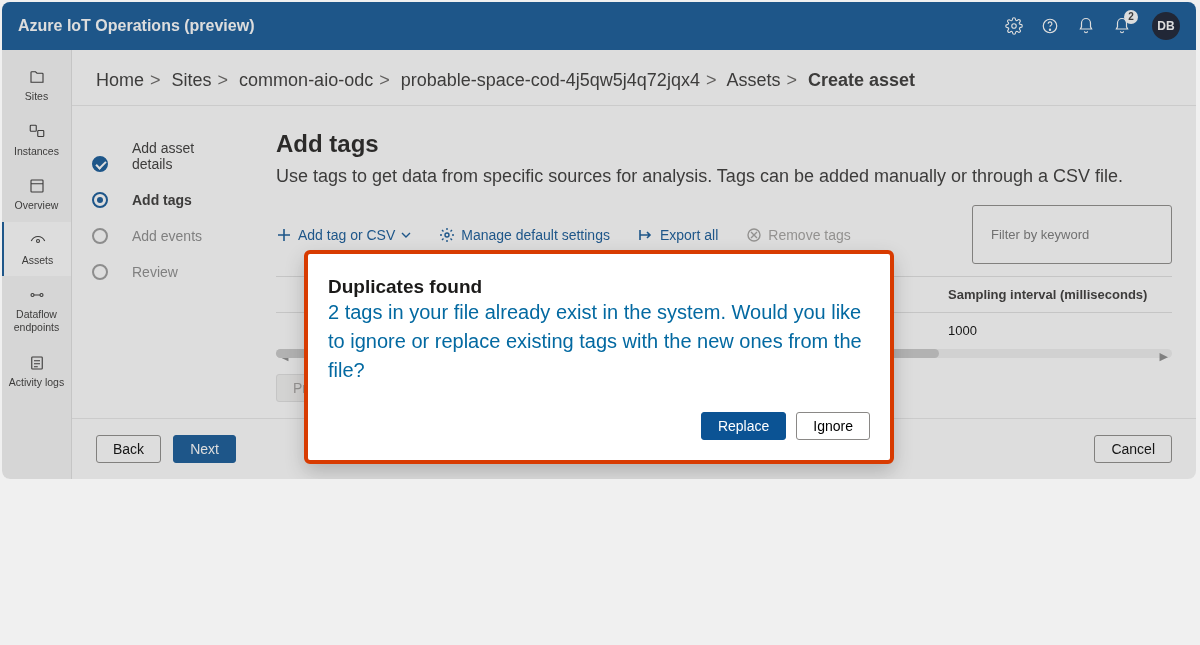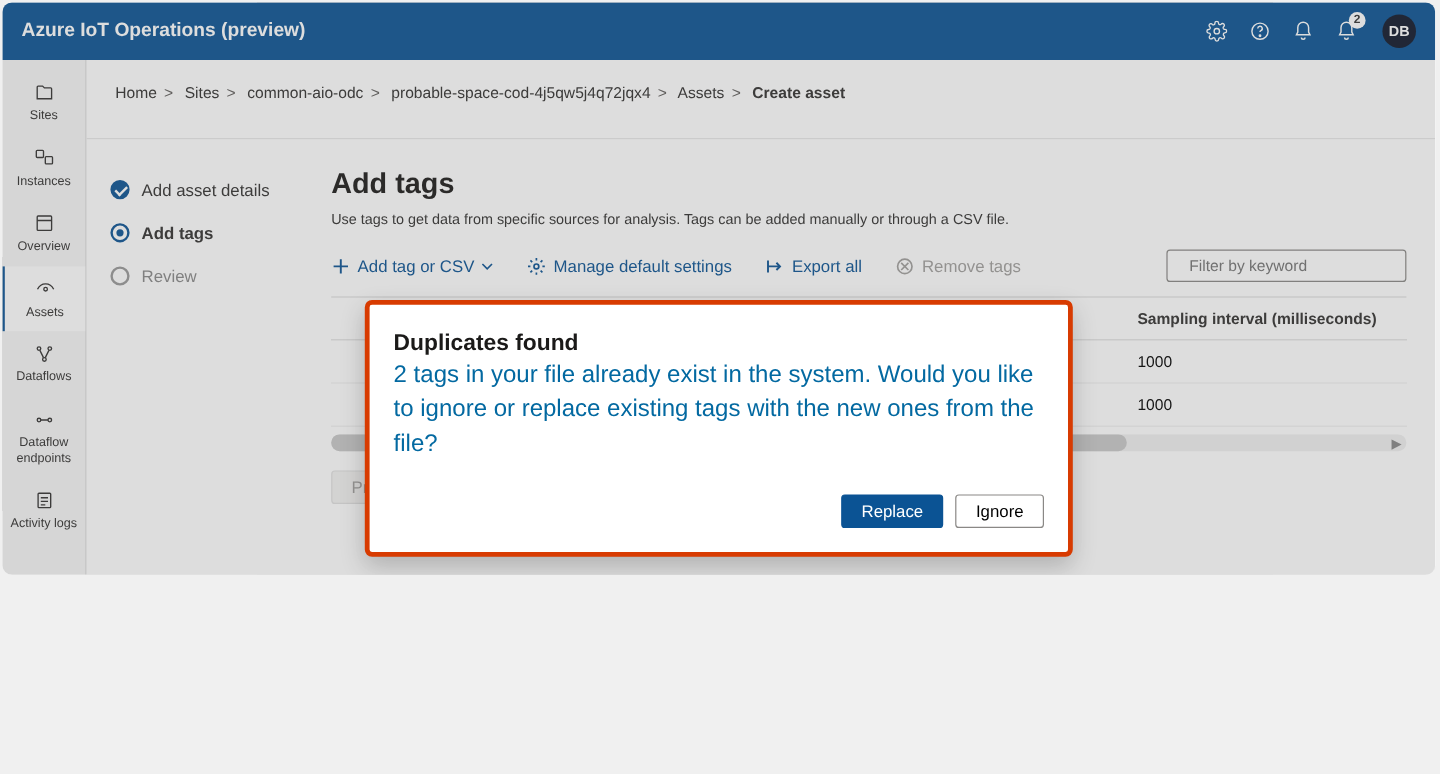--- a/index.html
+++ b/index.html
@@ -10,43 +10,43 @@
 .topbar-icons{display:flex;gap:16px;align-items:center}
 .topbar-icon{width:20px;height:20px;display:flex;align-items:center;justify-content:center;cursor:pointer;position:relative}
 .badge{position:absolute;top:-6px;right:-6px;background:#fff;color:#333;font-size:10px;border-radius:8px;padding:0 4px;min-width:14px;height:14px;line-height:14px;text-align:center;font-weight:600}
 .avatar{width:28px;height:28px;border-radius:50%;background:#0f172a;color:#fff;display:flex;align-items:center;justify-content:center;font-size:12px;font-weight:600;margin-left:4px}
 .body{display:flex;flex:1;overflow:hidden}
 .sidebar{width:70px;background:#f7f7f7;border-right:1px solid #e0e0e0;display:flex;flex-direction:column;padding-top:8px}
 .side-item{display:flex;flex-direction:column;align-items:center;padding:10px 4px;font-size:10.5px;color:#323130;cursor:pointer;gap:4px;text-align:center;line-height:1.2}
 .side-item.active{background:#fff;border-left:3px solid #0b5394;margin-left:-1px}
 .side-icon{width:18px;height:18px}
 .main{flex:1;display:flex;flex-direction:column;overflow:hidden}
-.breadcrumb{padding:20px 24px 30px;font-size:13px;color:#323130;border-bottom:1px solid #e8e8e8}
+.breadcrumb{padding:20px 24px 14px;font-size:18px;color:#323130;border-bottom:1px solid #e8e8e8}
 .breadcrumb span{color:#323130}
 .breadcrumb .sep{margin:0 6px;color:#605e5c}
 .breadcrumb .current{font-weight:600}
 .content{display:flex;flex:1;overflow:hidden}
 .steps{width:180px;padding:24px 20px}
-.step{display:flex;align-items:flex-end;gap:10px;padding:10px 0;cursor:pointer}
+.step{display:flex;align-items:flex-end;gap:24px;padding:10px 0;cursor:pointer}
 .step-dot{width:16px;height:16px;border-radius:50%;border:2px solid #999;flex-shrink:0}
 .step.done .step-dot{background:#0b5394;border-color:#0b5394;position:relative}
 .step.done .step-dot::after{content:"";position:absolute;left:4px;top:1px;width:4px;height:8px;border:solid #fff;border-width:0 2px 2px 0;transform:rotate(45deg)}
 .step.active .step-dot{border-color:#0b5394;position:relative}
 .step.active .step-dot::after{content:"";position:absolute;left:3px;top:3px;width:6px;height:6px;border-radius:50%;background:#0b5394}
 .step-label{font-size:14px;color:#323130}
 .step.active .step-label{font-weight:700}
 .step.pending .step-label{color:#888}
 .panel{flex:1;padding:24px 24px 0;overflow:hidden;display:flex;flex-direction:column}
 h1{font-size:24px;font-weight:600;color:#1b1a19;margin-bottom:8px}
-.subtitle{font-size:12px;color:#323130;margin-bottom:18px}
+.subtitle{font-size:18px;color:#323130;margin-bottom:18px}
 .toolbar{display:flex;gap:28px;align-items:center;padding-bottom:12px}
 .tool{display:flex;align-items:center;gap:6px;font-size:14px;color:#0b5394;cursor:pointer}
 .tool.disabled{color:#a19f9d;cursor:not-allowed}
 .tool-icon{width:16px;height:16px}
-.filter{margin-left:auto;border:1px solid #8a8886;border-radius:3px;padding:5px 10px;display:flex;align-items:center;gap:8px;width:200px}
+.filter{margin-left:auto;border:1px solid #8a8886;border-radius:3px;padding:21px 10px;display:flex;align-items:center;gap:8px;width:200px}
 .filter input{border:none;outline:none;font-size:13px;flex:1}
 .table-wrap{overflow-x:auto;border-top:1px solid #e0e0e0}
 .table{width:100%;min-width:1100px}
 .table-head{display:flex;padding:10px 12px;font-size:13px;font-weight:600;color:#323130;border-bottom:1px solid #e0e0e0}
 .table-row{display:flex;padding:10px 12px;font-size:13px;border-bottom:1px solid #f0f0f0}
 .col-check{width:40px}
 .col-name{width:220px}
 .col-obs{width:180px}
 .col-src{width:220px}
 .col-samp{width:240px}
@@ -129,29 +129,20 @@
       </div>
       <div class="side-item active">
         <svg class="side-icon" viewBox="0 0 24 24" fill="none" stroke="#323130" stroke-width="1.5">
             <path d="M3 12c4-8 14-8 18 0"></path>
             <circle cx="12" cy="12" r="2"></circle>
           </svg>
         <span>Assets</span>
       </div>
       <div class="side-item">
         <svg class="side-icon" viewBox="0 0 24 24" fill="none" stroke="#323130" stroke-width="1.5">
-            <circle cx="6" cy="6" r="2"></circle>
-            <circle cx="18" cy="6" r="2"></circle>
-            <circle cx="12" cy="18" r="2"></circle>
-            <path d="M7 8l4 8M17 8l-4 8"></path>
-          </svg>
-        <span>Dataflows</span>
-      </div>
-      <div class="side-item">
-        <svg class="side-icon" viewBox="0 0 24 24" fill="none" stroke="#323130" stroke-width="1.5">
             <circle cx="6" cy="12" r="2"></circle>
             <circle cx="18" cy="12" r="2"></circle>
             <path d="M8 12h8"></path>
           </svg>
         <span>Dataflow endpoints</span>
       </div>
       <div class="side-item">
         <svg class="side-icon" viewBox="0 0 24 24" fill="none" stroke="#323130" stroke-width="1.5">
             <rect x="5" y="4" width="14" height="16" rx="1"></rect>
             <path d="M8 9h8M8 13h8M8 17h5"></path>
@@ -175,20 +166,24 @@
           <div class="step done">
               <span class="step-dot"></span>
               <span class="step-label">Add asset details</span>
             </div>
           <div class="step active">
               <span class="step-dot"></span>
               <span class="step-label">Add tags</span>
             </div>
           <div class="step pending">
               <span class="step-dot"></span>
+              <span class="step-label">Add events</span>
+            </div>
+          <div class="step pending">
+              <span class="step-dot"></span>
               <span class="step-label">Review</span>
             </div>
         </div>
 
         <div class="panel">
           <h1>Add tags</h1>
           <p class="subtitle">Use tags to get data from specific sources for analysis. Tags can be added manually or through a CSV file.</p>
 
           <div class="toolbar">
             <div class="tool">
@@ -267,20 +262,26 @@
             <button class="btn disabled">Previous</button>
             <span>Page</span>
             <input class="page-input" type="number" value="1" style="">
             <span>of 1</span>
             <button class="btn disabled">Next</button>
             <span>Showing 1 to 2 of 2</span>
           </div>
         </div>
       </div>
 
+      <div class="footer">
+        <button class="btn">Back</button>
+        <button class="btn primary">Next</button>
+        <div class="spacer"></div>
+        <button class="btn">Cancel</button>
+      </div>
     </div>
   </div>
 
   <div class="overlay">
     <div class="dialog">
       <div class="dialog-inner">
         <h2>Duplicates found</h2>
         <p>2 tags in your file already exist in the system. Would you like to ignore or replace existing tags with the new ones from the file?</p>
         <div class="dialog-actions">
           <button class="btn primary">Replace</button>

